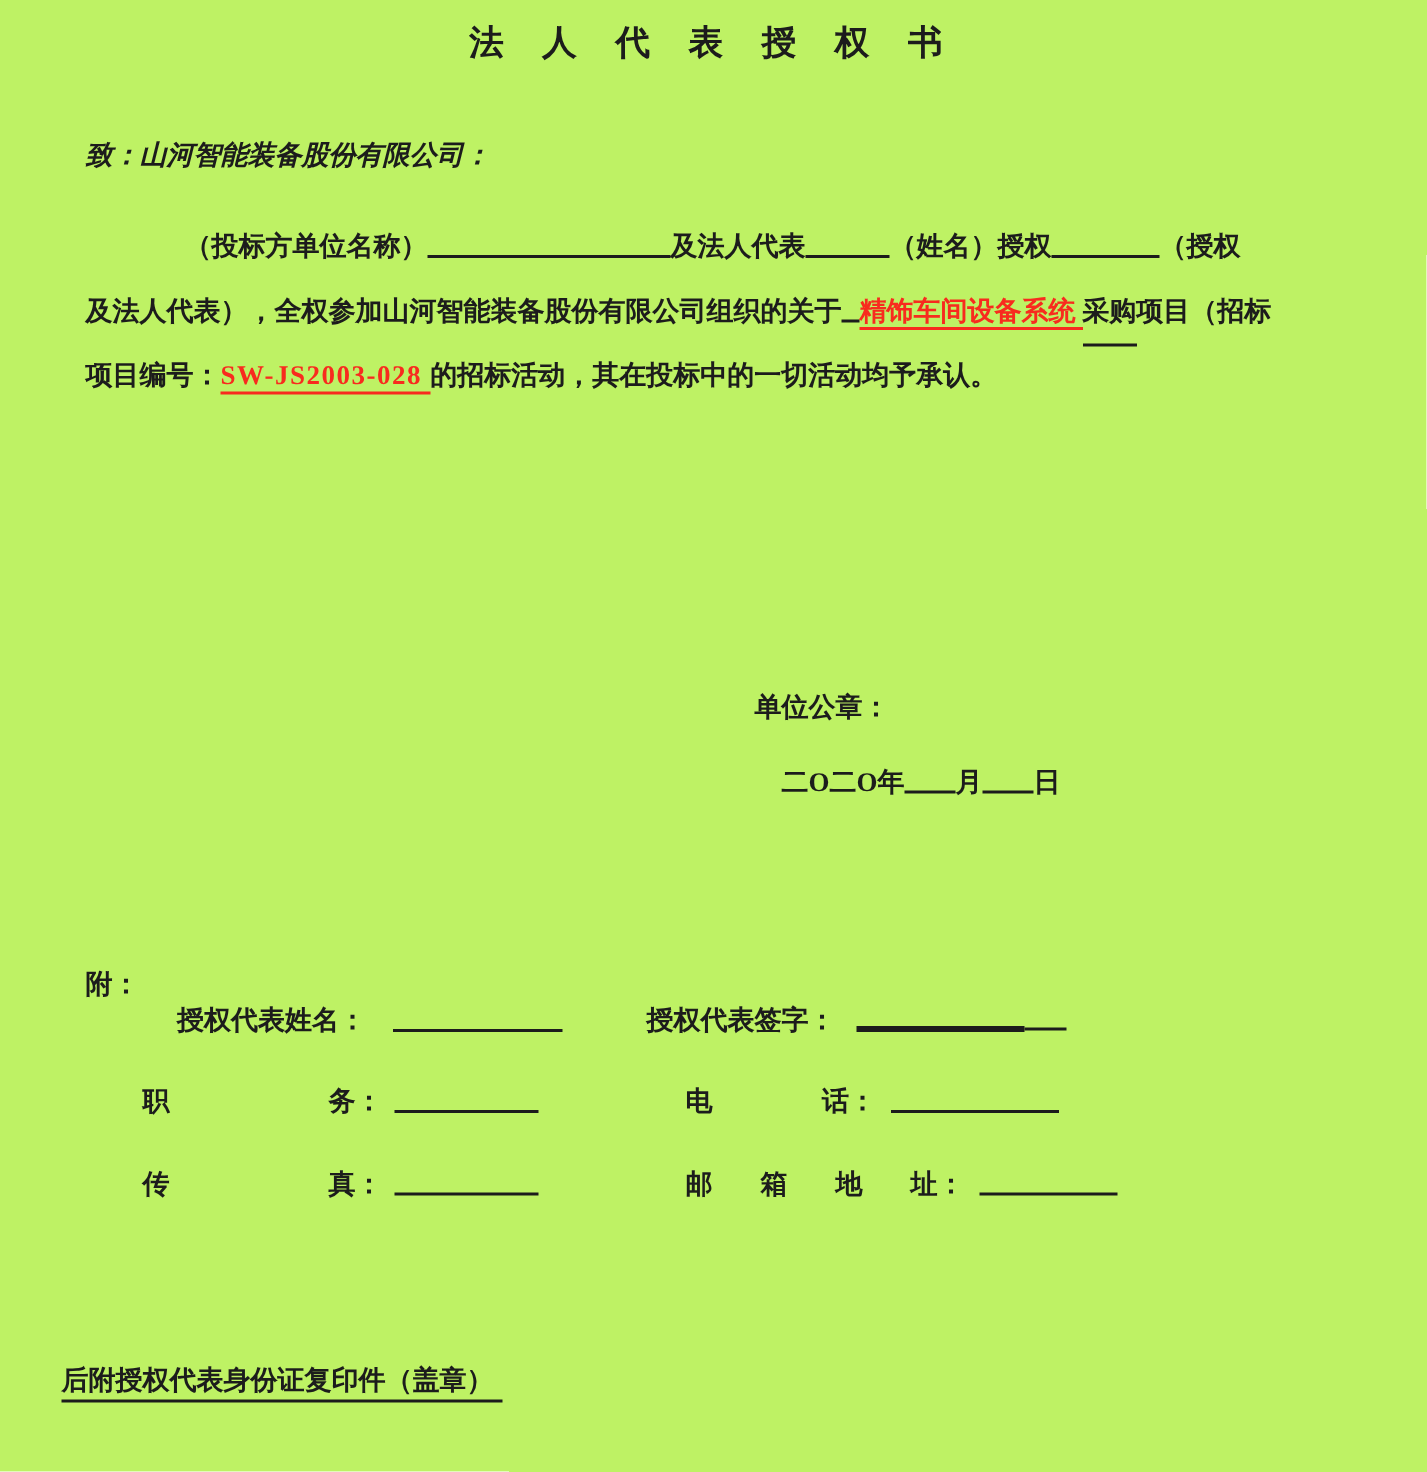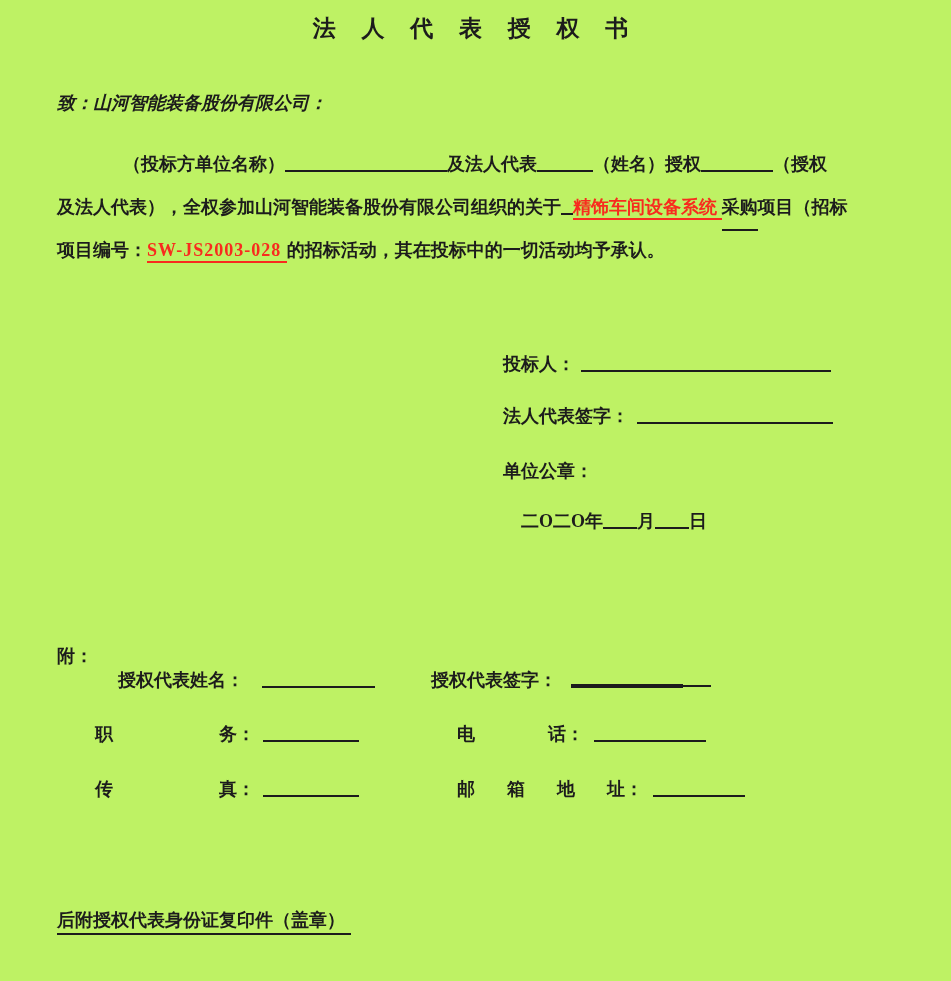--- a/index.html
+++ b/index.html
@@ -54,27 +54,21 @@
   </div>
 
   <div class="abs" style="left:57px;top:195px;">
     <span>及法人代表），全权参加山河智能装备股份有限公司组织的关于</span><span class="blank" style="width:12px;"></span><span class="red u-red">精饰车间设备系统 </span><span class="u-black">采购</span><span>项目（招标</span>
   </div>
 
   <div class="abs" style="left:57px;top:238px;">
     <span>项目编号：</span><span class="red u-red code">SW-JS2003-028 </span><span>的招标活动，其在投标中的一切活动均予承认。</span>
   </div>
 
-  <div class="abs" style="left:503px;top:352px;">
-    <span>投标人：</span><span class="blank" style="width:250px;margin-left:6px;"></span>
-  </div>
 
-  <div class="abs" style="left:503px;top:404px;">
-    <span>法人代表签字：</span><span class="blank" style="width:196px;margin-left:8px;"></span>
-  </div>
 
   <div class="abs" style="left:503px;top:459px;">
     <span>单位公章：</span>
   </div>
 
   <div class="abs" style="left:521px;top:509px;">
     <span>二O二O年</span><span class="blank" style="width:34px;"></span><span>月</span><span class="blank" style="width:34px;"></span><span>日</span>
   </div>
 
   <div class="abs" style="left:57px;top:644px;">附：</div>
@@ -107,17 +101,17 @@
   </div>
   <div class="abs" style="left:457px;top:777px;">
     <span class="spread" style="width:186px;">
         <span>邮</span>
         <span>箱</span>
         <span>地</span>
         <span>址：</span>
       </span><span class="blank" style="width:92px;margin-left:10px;"></span>
   </div>
 
-  <div class="abs" style="left:57px;top:908px;">
+  <div class="abs" style="left:41px;top:908px;">
     <span class="footer-note">后附授权代表身份证复印件（盖章）</span>
   </div>
 
 </div>
 
 </body></html>

